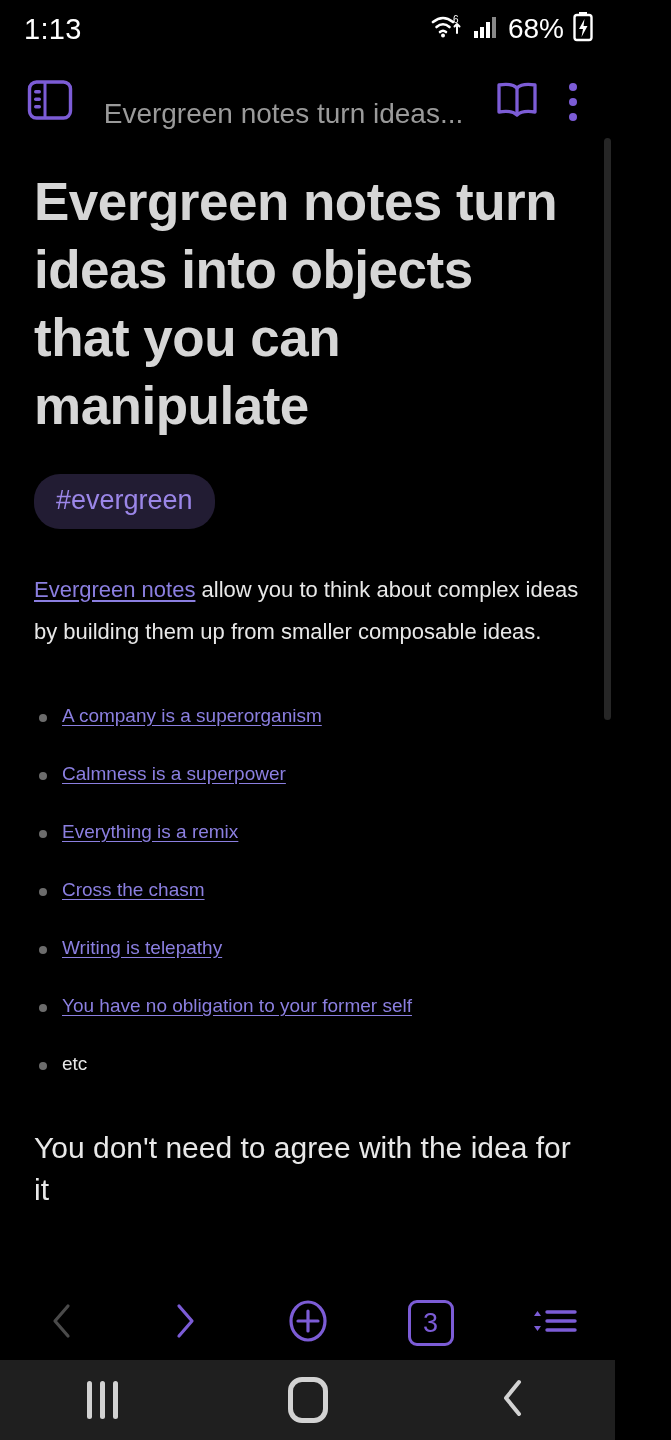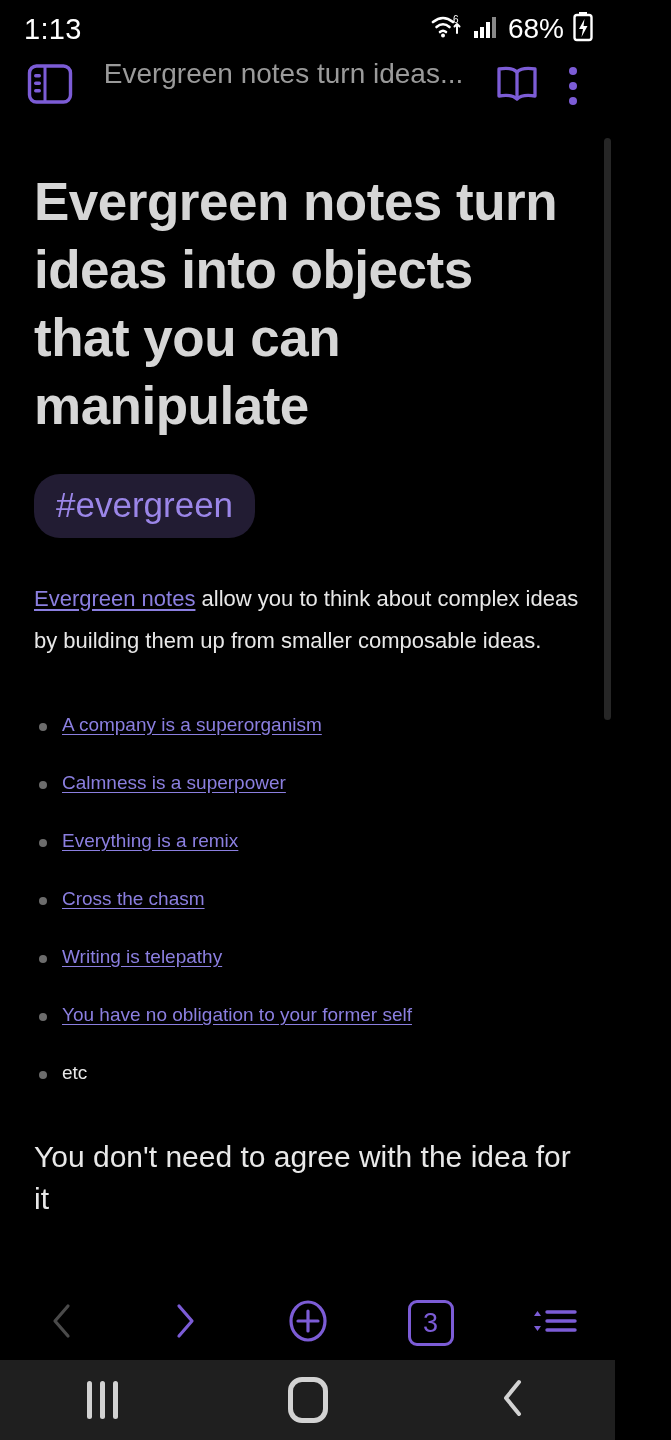--- a/index.html
+++ b/index.html
@@ -24,21 +24,21 @@
     color:#ffffff;
   }
   .status-clock { font-size:29px; letter-spacing:0.3px; }
   .status-right { display:flex; align-items:center; gap:9px; }
   .status-battery-text { font-size:28px; letter-spacing:0px; }
   .icon-wifi, .icon-signal, .icon-batt { display:block; }
 
   
   .app-bar {
     height:72px; flex:0 0 72px;
-    display:flex; align-items:flex-start;
+    display:flex; align-items:flex-end;
     padding:0 14px 0 22px;
   }
   .app-bar-title {
     flex:1 1 auto;
     text-align:center;
     color:#9a9a9a;
     font-size:28px;
     white-space:nowrap; overflow:hidden; text-overflow:ellipsis;
     padding:0 8px;
   }
@@ -65,21 +65,21 @@
     font-weight:bold;
     font-stretch:condensed;
     letter-spacing:-0.5px;
     margin-top:38px;
   }
   .tag-row { margin-top:34px; }
   .tag-chip {
     display:inline-block;
     background:#221c33;
     color:#9b86e8;
-    font-size:35px;
+    font-size:27px;
     border-radius:26px;
     padding:11px 22px 13px;
     cursor:pointer;
   }
   .para {
     color:#e8e8e8;
     font-size:22px;
     line-height:42px;
     margin-top:40px;
   }

